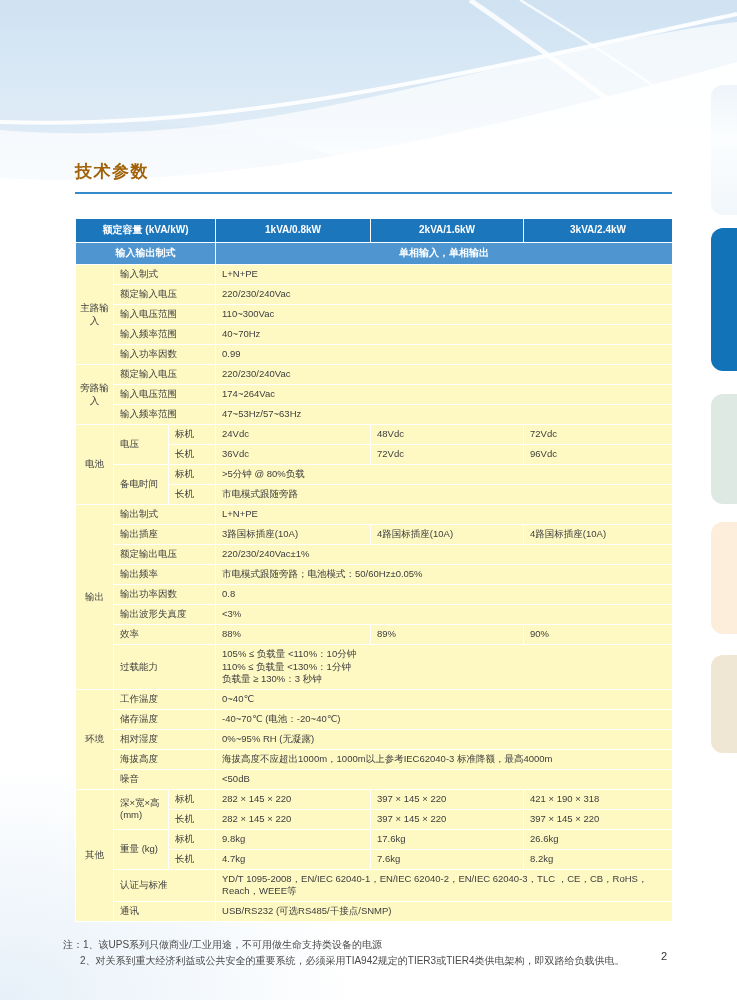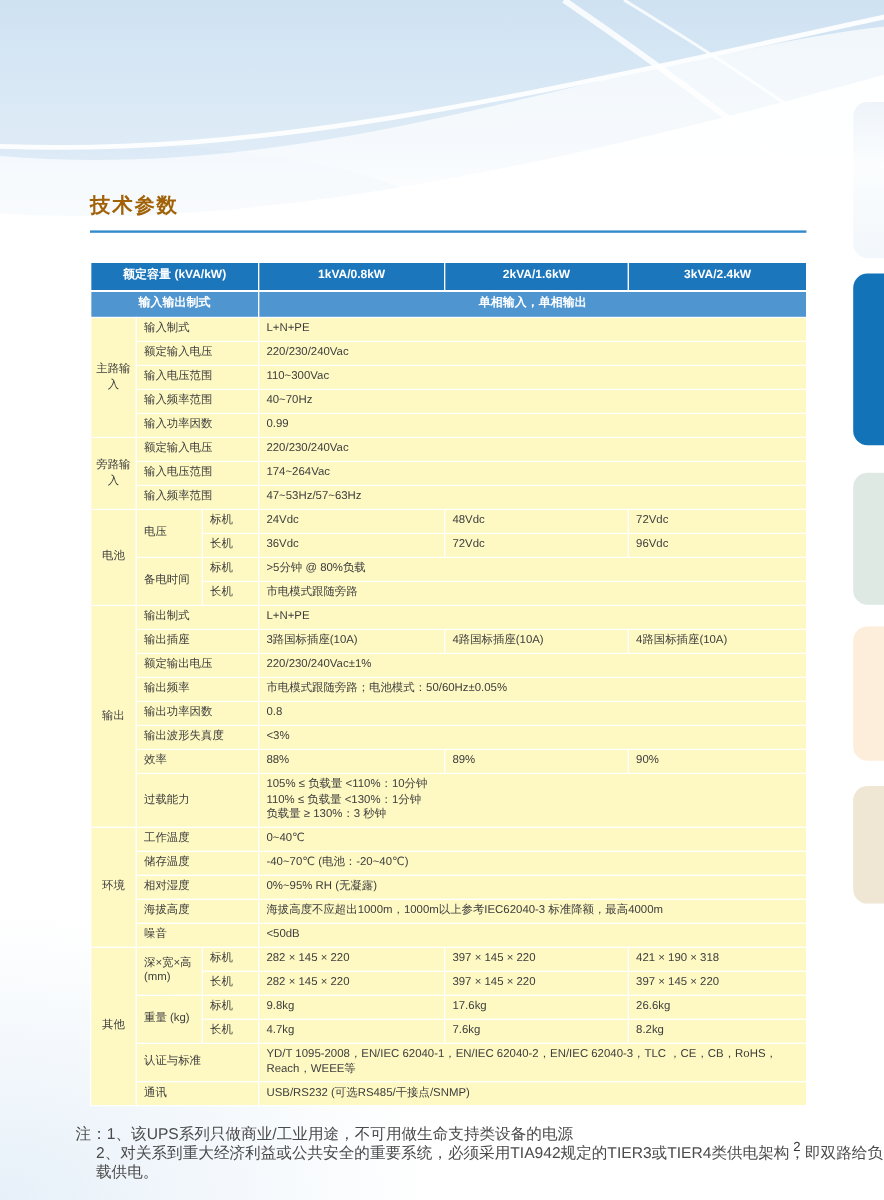--- a/index.html
+++ b/index.html
@@ -25,21 +25,21 @@
   tr{height:20px;}
   tr.hr1{height:24px;margin-top:27px;} tr.hr2{height:22px;}
   tr.hr1 td{background:#1b76bc;color:#ffffff;font-weight:bold;text-align:center;font-size:10px;}
   tr.hr2 td{background:#4f95d0;color:#ffffff;font-weight:bold;text-align:center;font-size:10px;}
   tr.rd td{background:#fef9c3;}
   tr.rl td{background:#fef9c3;}
   td.g{background:#d9e5f2;text-align:center;padding:2px 3px;color:#3d3d3d;}
   td.lab{padding-left:6px;}
   .pre{white-space:pre-line;}
 
-  .notes{position:absolute;left:63px;top:937px;font-size:13px;color:#4a4a4a;line-height:16px;}
+  .notes{position:absolute;left:63px;top:937px;font-size:10px;color:#4a4a4a;line-height:16px;}
   .note-line2{padding-left:17px;}
   .page-num{position:absolute;left:661px;top:950px;font-size:11px;color:#333333;}
 
   .stab{position:absolute;right:0;width:26px;border-radius:12px 0 0 12px;}
   .stab1{top:85px;height:130px;background:linear-gradient(180deg,#eef4fa,#fbfdfe 40%,#f2f7fb);}
   .stab2{top:228px;height:143px;background:#1273b9;}
   .stab3{top:394px;height:110px;background:#dfe9e4;}
   .stab4{top:522px;height:112px;background:#fdeedc;}
   .stab5{top:655px;height:98px;background:#efe6d3;}
 </style>

